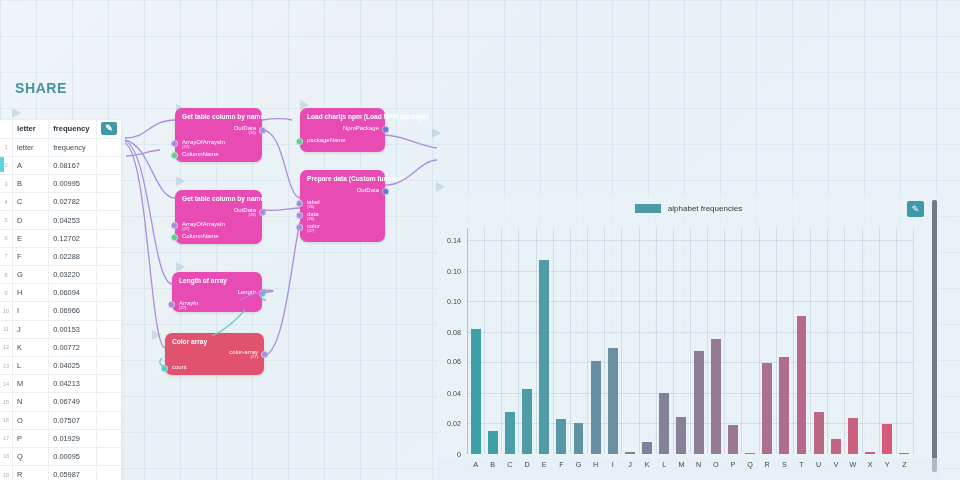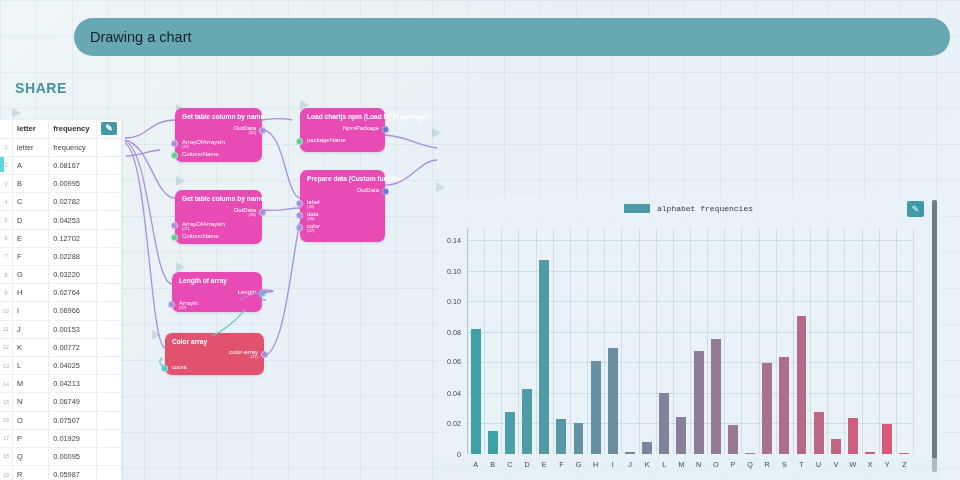--- a/index.html
+++ b/index.html
@@ -164,21 +164,20 @@
     position: absolute; left: 437px; top: 196px;
     width: 503px; height: 284px;
     background: rgba(233,242,247,0.72);
     z-index: 30;
     overflow: hidden;
   }
   #chart-legend {
     position: absolute; left: 0; top: 0; width: 503px; height: 24px;
     display: flex; align-items: center; justify-content: center;
     gap: 7px;
-    font-family: Liberation Mono, monospace;
   }
   #legend-swatch { width: 26px; height: 9px; background: #4b9aa6; }
   #legend-label { font-size: 8px; color: #2f3b44; }
   #chart-edit {
     position: absolute; right: 16px; top: 5px;
     width: 17px; height: 16px; background: #3f9aa8; border-radius: 2px;
     color: #fff; font-size: 9px;
     display: flex; align-items: center; justify-content: center;
   }
   #chart-scrollbar {
@@ -221,23 +220,20 @@
   <div class="tri" style="left:12px;  top:108px;"></div>
   <div class="tri" style="left:176px; top:104px;"></div>
   <div class="tri" style="left:300px; top:100px;"></div>
   <div class="tri" style="left:432px; top:128px;"></div>
   <div class="tri" style="left:176px; top:176px;"></div>
   <div class="tri" style="left:176px; top:262px;"></div>
   <div class="tri" style="left:152px; top:330px;"></div>
   <div class="tri" style="left:436px; top:182px;"></div>
 
   <div id="header">
-    <div id="titlebar">
-      <span>Drawing a chart</span>
-    </div>
   </div>
   <div id="share">SHARE</div>
 
   <svg id="graph" width="960" height="480">
     <g fill="none" stroke="#a98ede" stroke-width="1.3">
       <path d="M125,138 C148,138 150,120 175,120"></path>
       <path d="M125,140 C150,145 155,198 175,198"></path>
       <path d="M125,141 C150,150 152,282 172,284"></path>
       <path d="M125,143 C148,155 150,345 165,348"></path>
       <path d="M126,156 C140,156 150,150 160,150"></path>
@@ -313,21 +309,21 @@
           </tr>
           <tr>
             <td class="rownum">8</td>
             <td class="cl">G</td>
             <td class="cf">0.03220</td>
             <td class="ce"></td>
           </tr>
           <tr>
             <td class="rownum">9</td>
             <td class="cl">H</td>
-            <td class="cf">0.02764</td>
+            <td class="cf">0.06094</td>
             <td class="ce"></td>
           </tr>
           <tr>
             <td class="rownum">10</td>
             <td class="cl">I</td>
             <td class="cf">0.06966</td>
             <td class="ce"></td>
           </tr>
           <tr>
             <td class="rownum">11</td>

